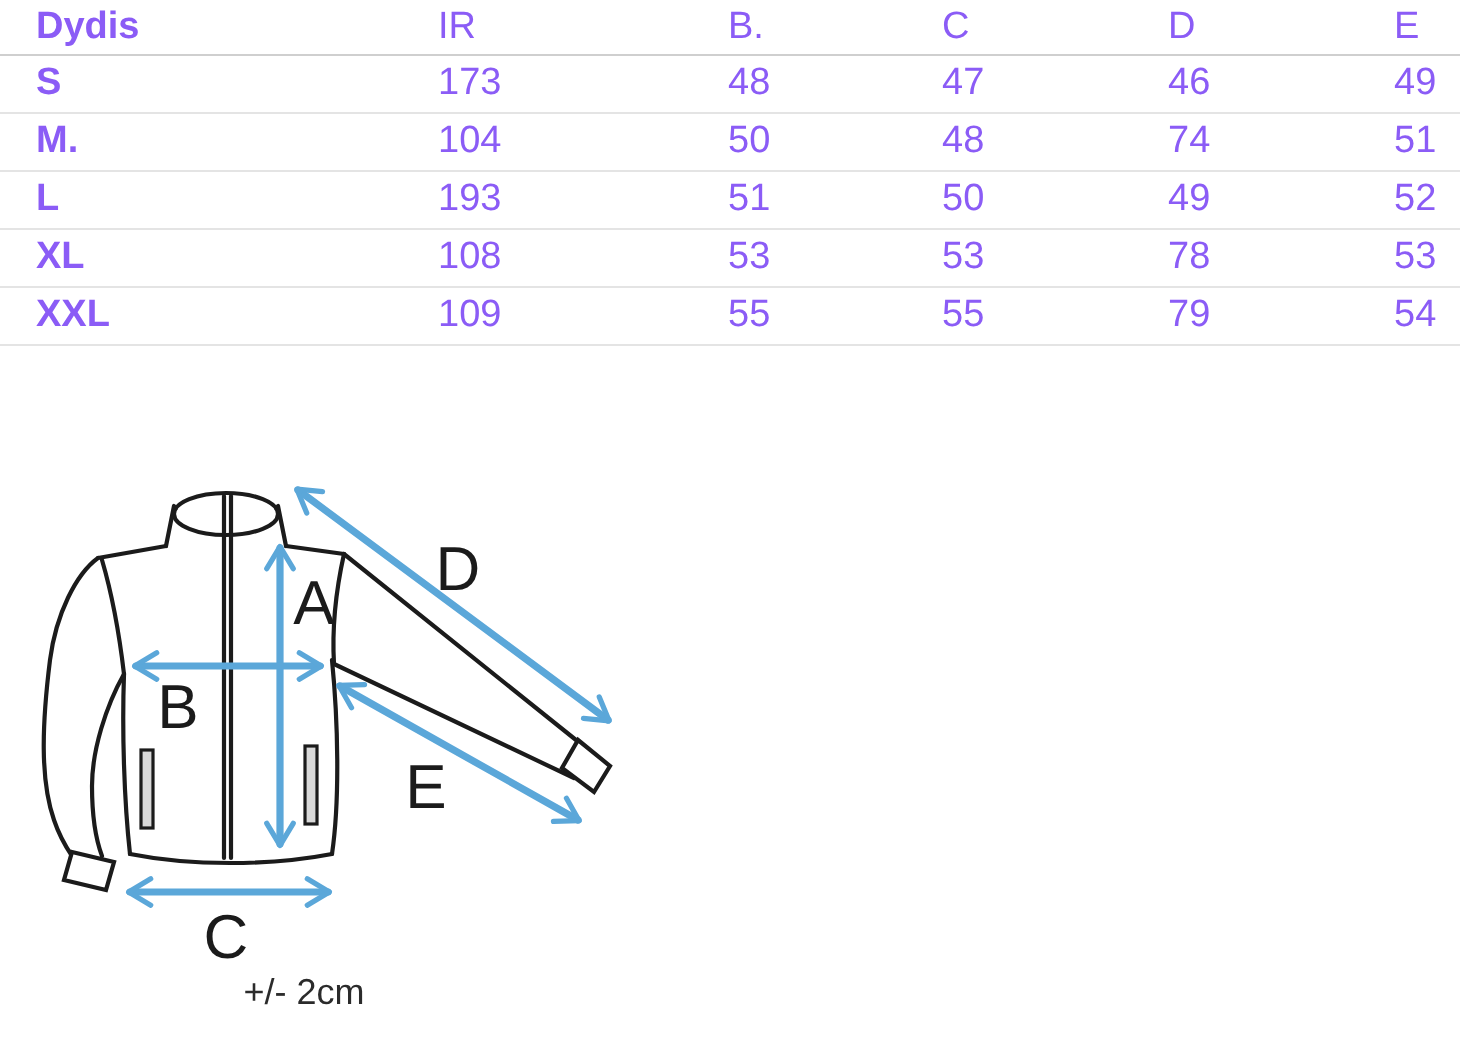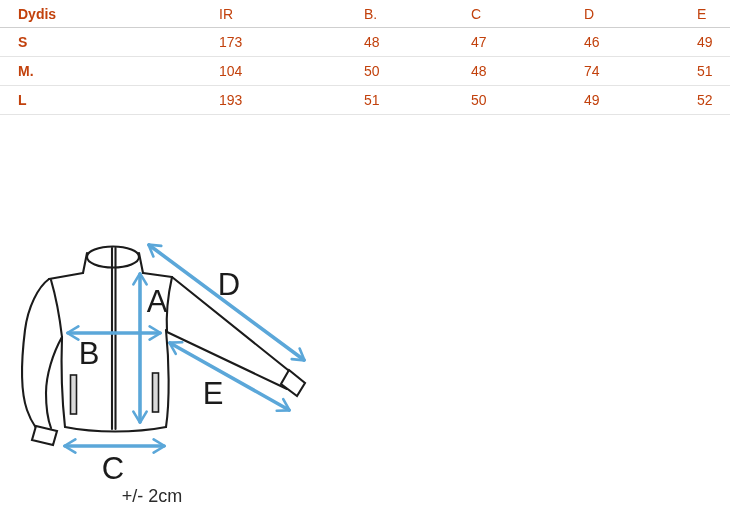--- a/index.html
+++ b/index.html
@@ -9,22 +9,22 @@
     overflow: hidden;
     font-family: "Liberation Sans", sans-serif;
   }
   .page { width: 730px; height: 522px; position: relative; }
 
   
   table.size-table {
     width: 730px;
     border-collapse: collapse;
     table-layout: fixed;
-    color: #c2410c;
-    font-size: 14px;
+    color: #8b5cf6;
+    font-size: 19px;
   }
   table.size-table col.c1 { width: 219px; }
   table.size-table col.c2 { width: 145px; }
   table.size-table col.c3 { width: 107px; }
   table.size-table col.c4 { width: 113px; }
   table.size-table col.c5 { width: 113px; }
   table.size-table col.c6 { width: 33px;  }
 
   table.size-table th {
     text-align: left;
@@ -99,20 +99,36 @@
         <td>51</td>
       </tr>
       <tr>
         <td class="first">L</td>
         <td>193</td>
         <td>51</td>
         <td>50</td>
         <td>49</td>
         <td>52</td>
       </tr>
+      <tr>
+        <td class="first">XL</td>
+        <td>108</td>
+        <td>53</td>
+        <td>53</td>
+        <td>78</td>
+        <td>53</td>
+      </tr>
+      <tr>
+        <td class="first">XXL</td>
+        <td>109</td>
+        <td>55</td>
+        <td>55</td>
+        <td>79</td>
+        <td>54</td>
+      </tr>
     </tbody>
   </table>
 
   <div class="diagram-wrap">
     <svg width="730" height="347" viewBox="0 0 730 347">
       <defs>
         <marker id="ahead" viewBox="0 0 12 12" refX="9.5" refY="6" markerWidth="4.6" markerHeight="4.6" orient="auto-start-reverse">
           <path d="M2,1.2 L10,6 L2,10.8" class="ah" stroke-width="1.9"></path>
         </marker>
       </defs>

